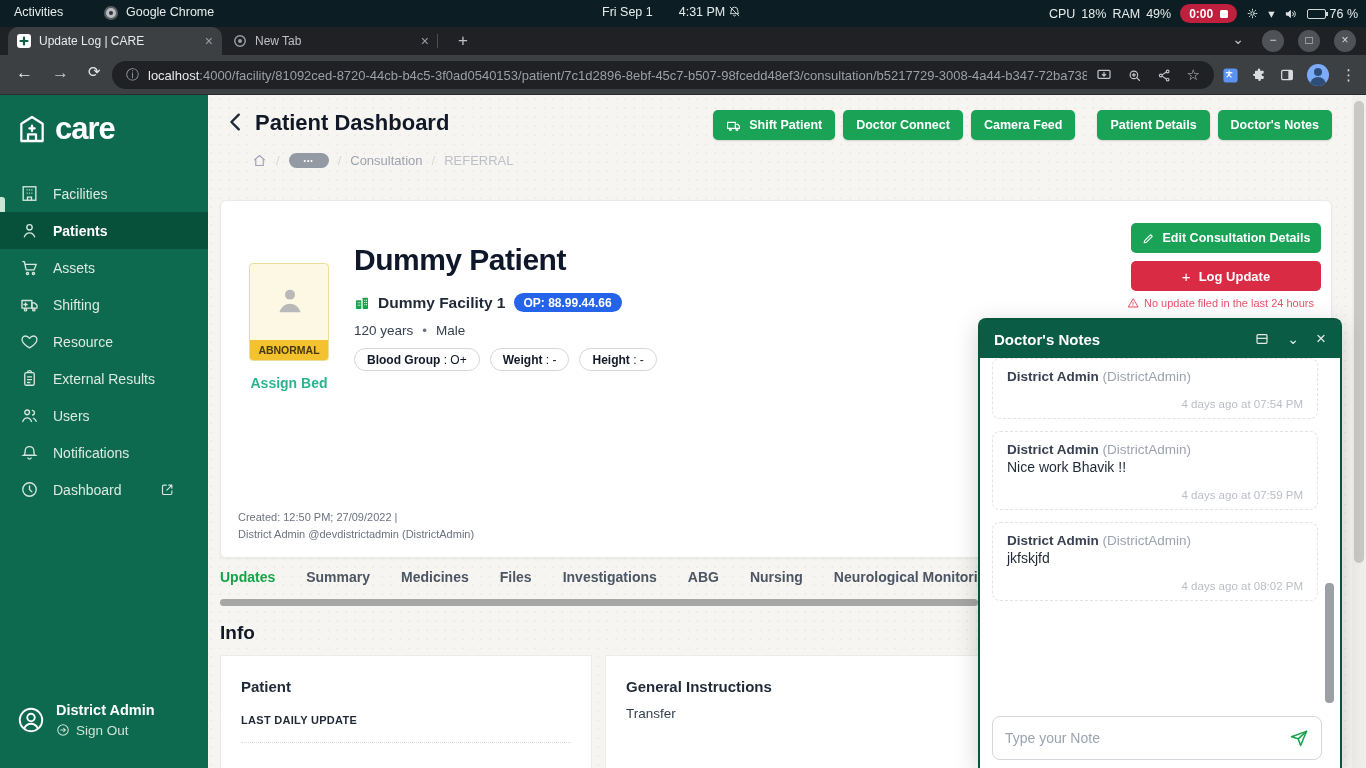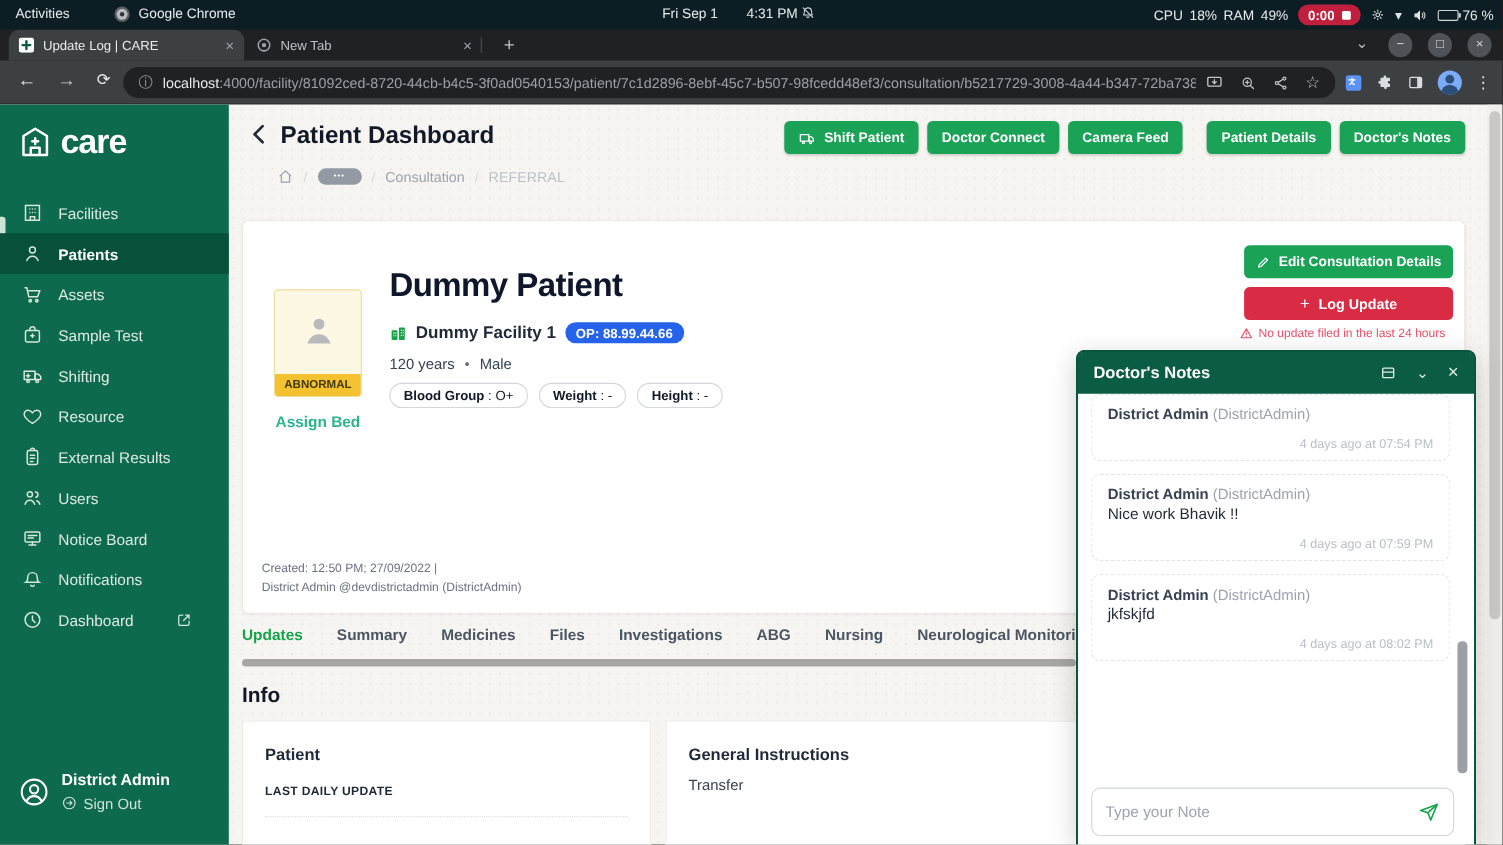--- a/index.html
+++ b/index.html
@@ -310,28 +310,20 @@
         </div>
         <div class="sitem">
           <svg width="19" height="19" viewBox="0 0 24 24" fill="none" stroke="currentColor" stroke-width="1.7" stroke-linecap="round" stroke-linejoin="round">
             <circle cx="9.5" cy="19.5" r="1.4"></circle>
               <circle cx="17" cy="19.5" r="1.4"></circle>
               <path d="M3.5 4.5h2l2.3 10.5h10L20.5 8H7"></path>
           </svg>
           <span>Assets</span>
         </div>
         <div class="sitem">
-          <svg width="19" height="19" viewBox="0 0 24 24" fill="none" stroke="currentColor" stroke-width="1.7" stroke-linecap="round">
-            <rect x="4" y="7" width="16" height="13" rx="2"></rect>
-              <path d="M9 7V5.5a3 3 0 0 1 6 0V7"></path>
-              <path d="M12 11v4M10 13h4"></path>
-          </svg>
-          <span>Sample Test</span>
-        </div>
-        <div class="sitem">
           <svg width="19" height="19" viewBox="0 0 24 24" fill="none" stroke="currentColor" stroke-width="1.7" stroke-linecap="round" stroke-linejoin="round">
             <rect x="2.5" y="7" width="12.5" height="9.5"></rect>
               <path d="M15 10h3.5l3 3v3.5H15z"></path>
               <circle cx="7" cy="18.5" r="1.5"></circle>
               <circle cx="17.5" cy="18.5" r="1.5"></circle>
               <path d="M7 10v4M5 12h4"></path>
           </svg>
           <span>Shifting</span>
         </div>
         <div class="sitem">
@@ -348,28 +340,20 @@
           </svg>
           <span>External Results</span>
         </div>
         <div class="sitem">
           <svg width="19" height="19" viewBox="0 0 24 24" fill="none" stroke="currentColor" stroke-width="1.7" stroke-linecap="round">
             <circle cx="9" cy="8" r="3"></circle>
               <path d="M3.5 19.5c1.2-3 3.2-4.5 5.5-4.5s4.3 1.5 5.5 4.5"></path>
               <path d="M15.5 5.5a3 3 0 0 1 .5 5.9M17 15.5c1.8.7 3 2.1 3.5 4"></path>
           </svg>
           <span>Users</span>
-        </div>
-        <div class="sitem">
-          <svg width="19" height="19" viewBox="0 0 24 24" fill="none" stroke="currentColor" stroke-width="1.7" stroke-linecap="round" stroke-linejoin="round">
-            <rect x="3.5" y="4.5" width="17" height="11.5" rx="1.5"></rect>
-              <path d="M12 16v3.5M8 19.5h8"></path>
-              <path d="M7 8.5h10M7 11.5h6"></path>
-          </svg>
-          <span>Notice Board</span>
         </div>
         <div class="sitem">
           <svg width="19" height="19" viewBox="0 0 24 24" fill="none" stroke="currentColor" stroke-width="1.7" stroke-linecap="round">
             <path d="M6.5 10a5.5 5.5 0 0 1 11 0c0 4.5 1.8 5.5 1.8 5.5H4.7s1.8-1 1.8-5.5"></path>
               <path d="M10 19a2.2 2.2 0 0 0 4 0"></path>
           </svg>
           <span>Notifications</span>
         </div>
         <div class="sitem">
           <svg width="19" height="19" viewBox="0 0 24 24" fill="none" stroke="currentColor" stroke-width="1.7" stroke-linecap="round">

